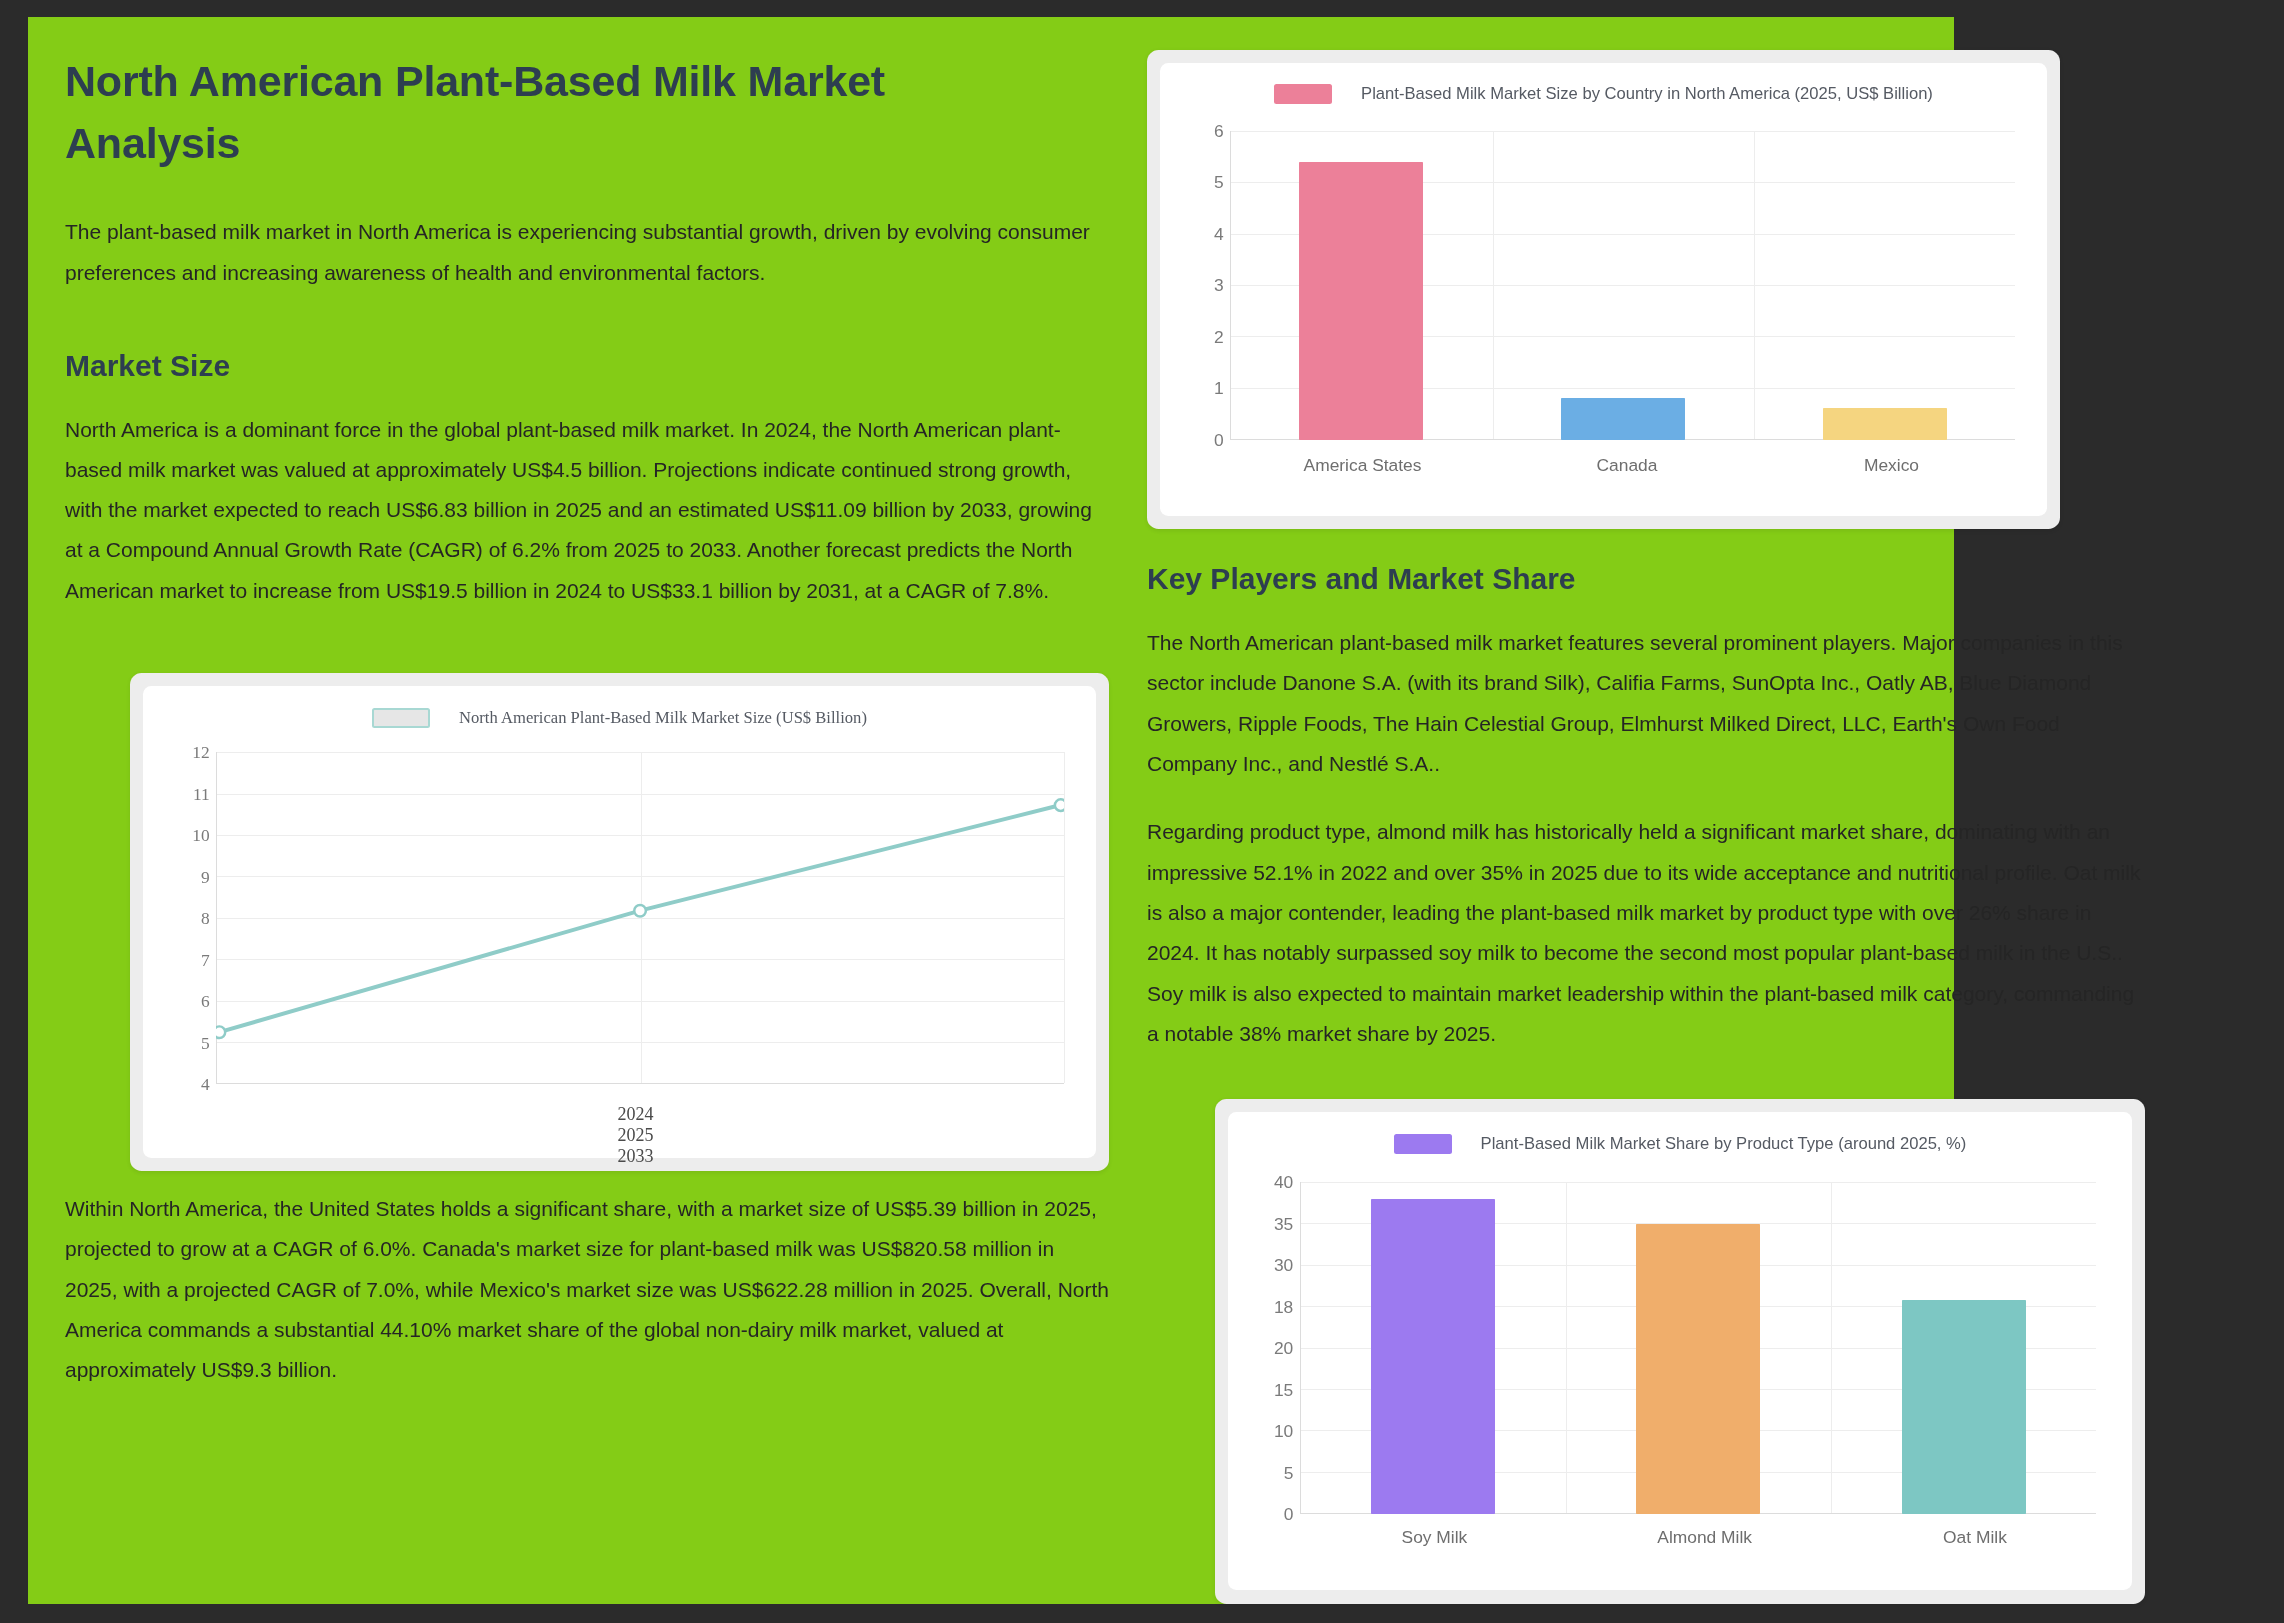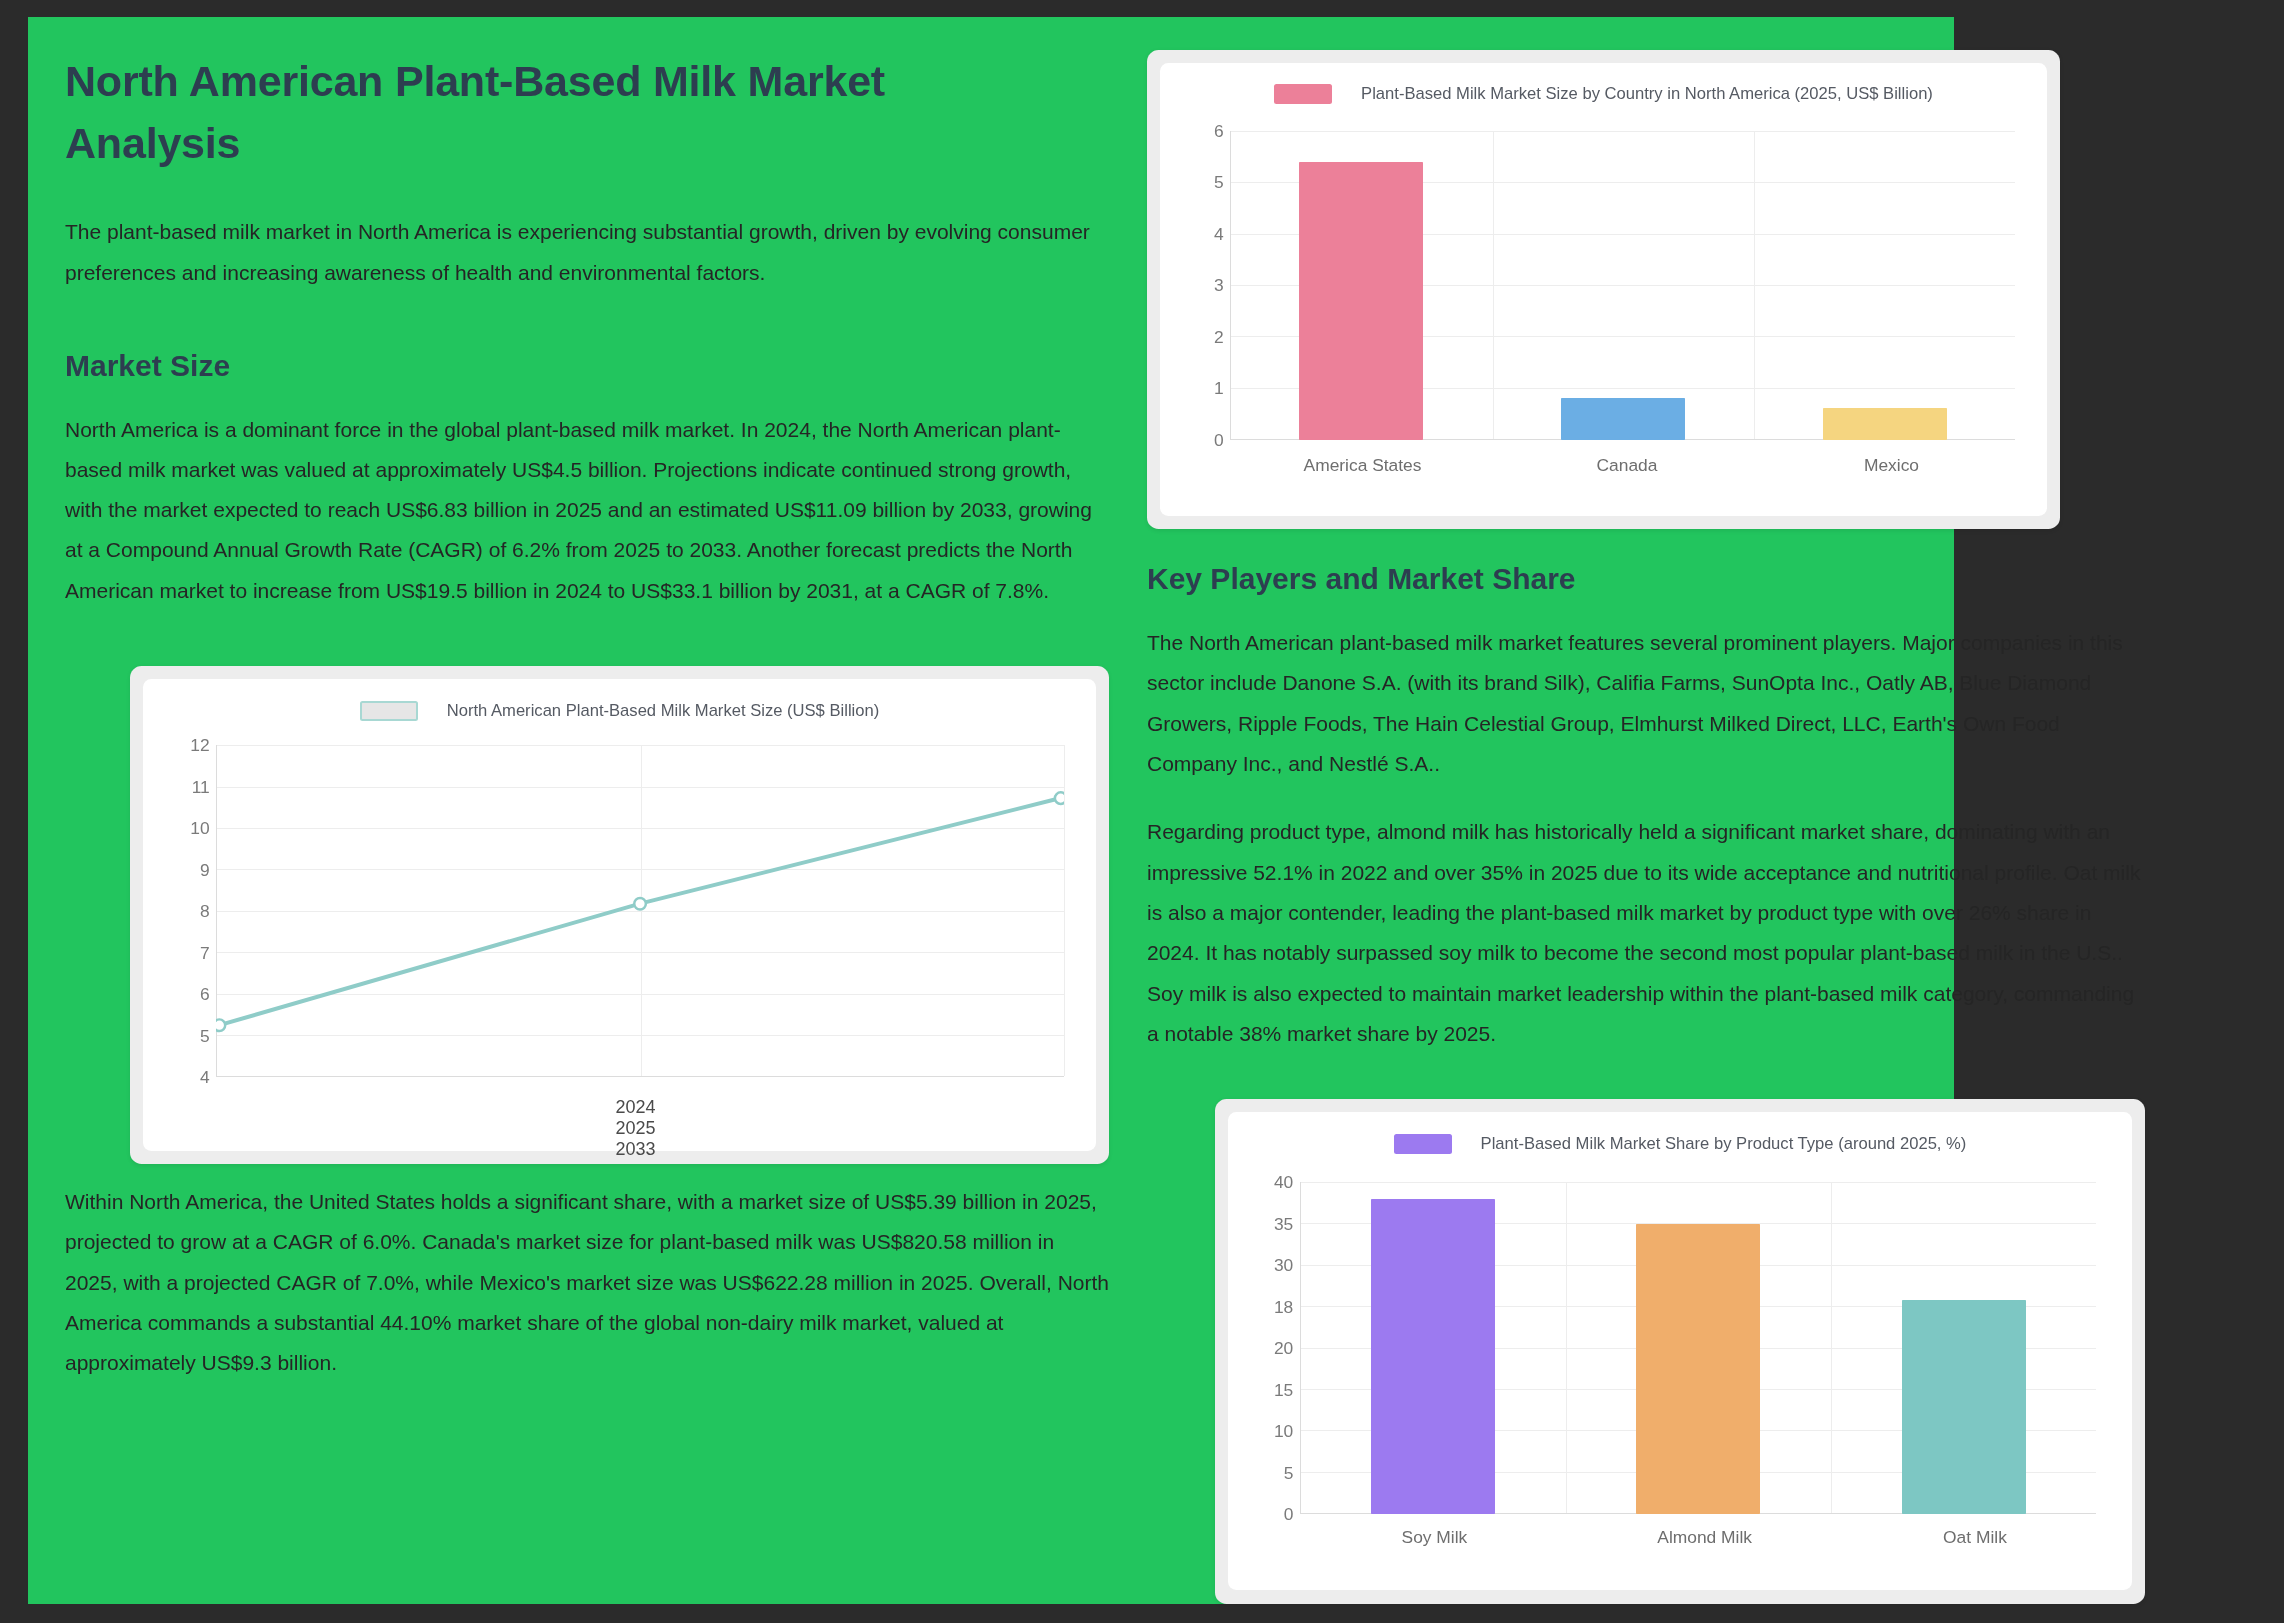--- a/index.html
+++ b/index.html
@@ -6,21 +6,21 @@
   html, body {
     width: 2284px; height: 1623px;
     background: #2b2b2b;
     font-family: "Liberation Sans", sans-serif;
     overflow: hidden;
   }
   .page {
     position: absolute;
     left: 28px; top: 16.6px;
     width: 1926px; height: 1587px;
-    background: #22c55e;
+    background: #84cc16;
     display: flex;
     flex-direction: row;
     padding: 33px 37px 0 37px;
     gap: 38px;
   }
   .col { display: flex; flex-direction: column; }
   .col-left  { width: 1112px; }
   .col-right { width: 1054px; }
 
   h1.doc-title {
@@ -116,21 +116,21 @@
   <div class="col col-left">
 
     <h1 class="doc-title">North American Plant-Based Milk Market Analysis</h1>
 
     <p class="body">The plant-based milk market in North America is experiencing substantial growth, driven by evolving consumer preferences and increasing awareness of health and environmental factors.</p>
 
     <h2 class="section-title">Market Size</h2>
 
     <p class="body">North America is a dominant force in the global plant-based milk market. In 2024, the North American plant-based milk market was valued at approximately US$4.5 billion. Projections indicate continued strong growth, with the market expected to reach US$6.83 billion in 2025 and an estimated US$11.09 billion by 2033, growing at a Compound Annual Growth Rate (CAGR) of 6.2% from 2025 to 2033. Another forecast predicts the North American market to increase from US$19.5 billion in 2024 to US$33.1 billion by 2031, at a CAGR of 7.8%.</p>
 
-    <div class="chart-card" style="width:979px;height:498px;margin:27px 0 18px 65px;">
+    <div class="chart-card" style="width:979px;height:498px;margin:34px 0 18px 65px;font-family:Liberation Serif, serif;">
       <div class="chart-inner">
         <div class="legend">
           <span class="legend-swatch" style="background:#e6e6e6;border:2.5px solid #a8d8d3;"></span>
           <span class="legend-label">North American Plant-Based Milk Market Size (US$ Billion)</span>
         </div>
 
         <div class="plot" style="position:absolute;left:28px;right:23px;top:66px;height:332px;">
           <div class="ylabels">
             <span class="ylab" style="top:0%">12</span>
             <span class="ylab" style="top:12.5%">11</span>

